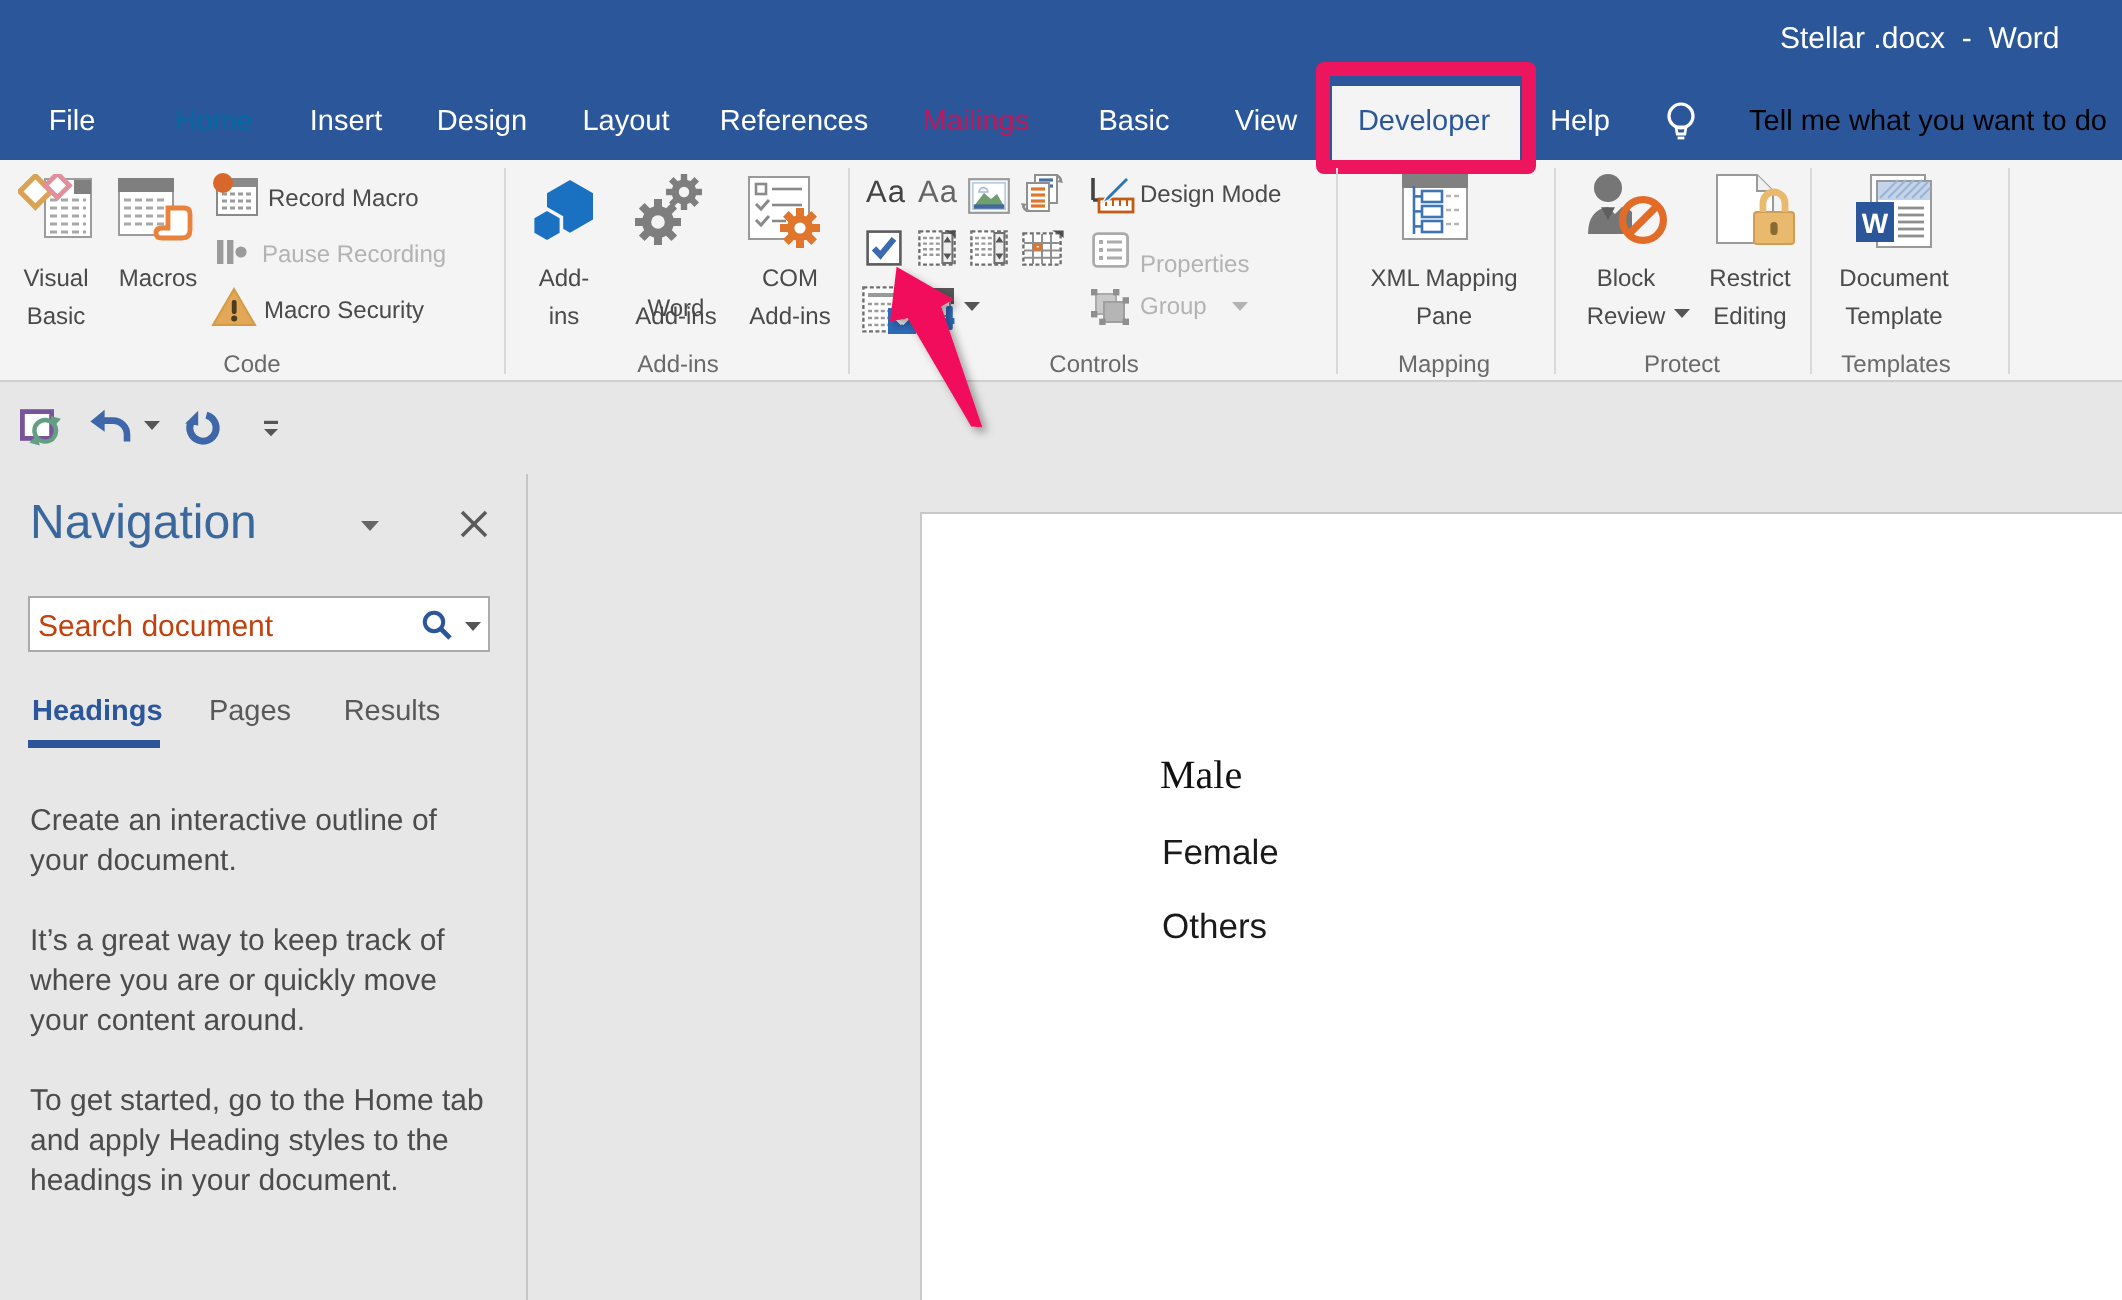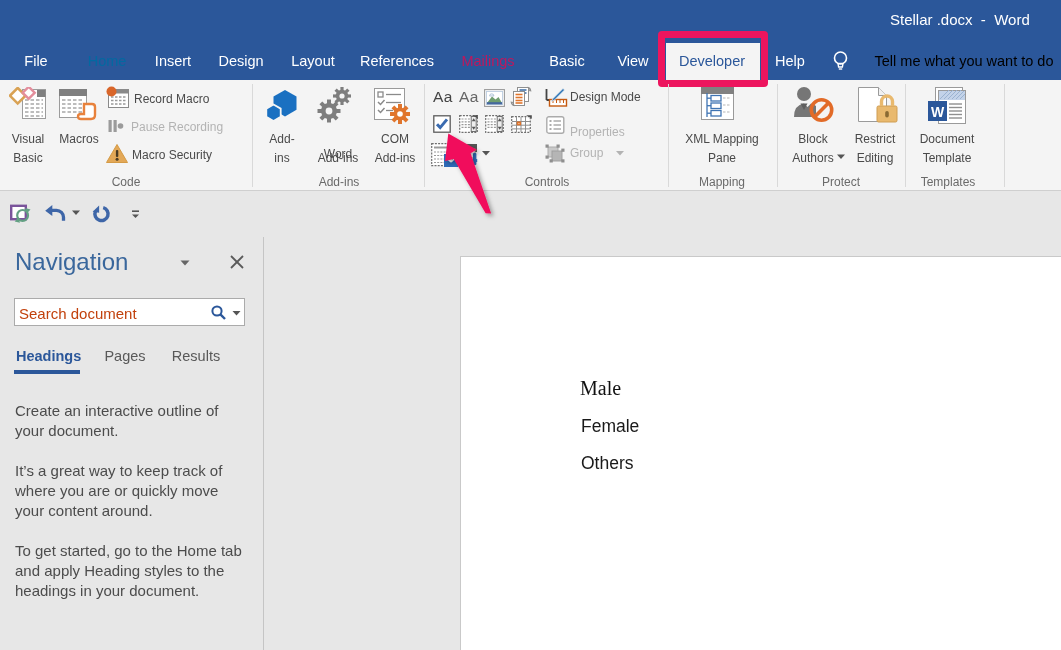--- a/index.html
+++ b/index.html
@@ -379,21 +379,21 @@
   </svg>
 
 <div class="abs rlbl" style="left:570px;top:90px;">Design Mode</div>
 <div class="abs rlbl gray" style="left:570px;top:125px;text-align:right;">Properties</div>
 <div class="abs rlbl gray" style="left:570px;top:146px;">Group</div>
 
 <div class="abs ctr rlbl" style="left:722px;top:132px;">XML Mapping</div>
 <div class="abs ctr rlbl" style="left:722px;top:151px;">Pane</div>
 
 <div class="abs ctr rlbl" style="left:813px;top:132px;">Block</div>
-<div class="abs ctr rlbl" style="left:813px;top:151px;">Authors</div>
+<div class="abs ctr rlbl" style="left:813px;top:151px;">Review</div>
 <div class="abs ctr rlbl" style="left:875px;top:132px;">Restrict</div>
 <div class="abs ctr rlbl" style="left:875px;top:151px;">Editing</div>
 <div class="abs ctr rlbl" style="left:947px;top:132px;">Document</div>
 <div class="abs ctr rlbl" style="left:947px;top:151px;">Template</div>
 
 <svg class="abs" style="left:10px;top:202px;" width="24" height="22" viewBox="0 0 24 22">
   <rect x="1.2" y="3.8" width="14.6" height="13.4" fill="#fff" stroke="#7a549b" stroke-width="2.4"></rect>
   <circle cx="12.6" cy="13.4" r="5.4" fill="none" stroke="#63a083" stroke-width="2.2"></circle>
   <path d="M 15.3 6.0 L 20.5 7.4 L 16.6 11.8 Z" fill="#63a083"></path>
   <path d="M 9.9 20.8 L 4.7 19.4 L 8.6 15.0 Z" fill="#63a083"></path>

